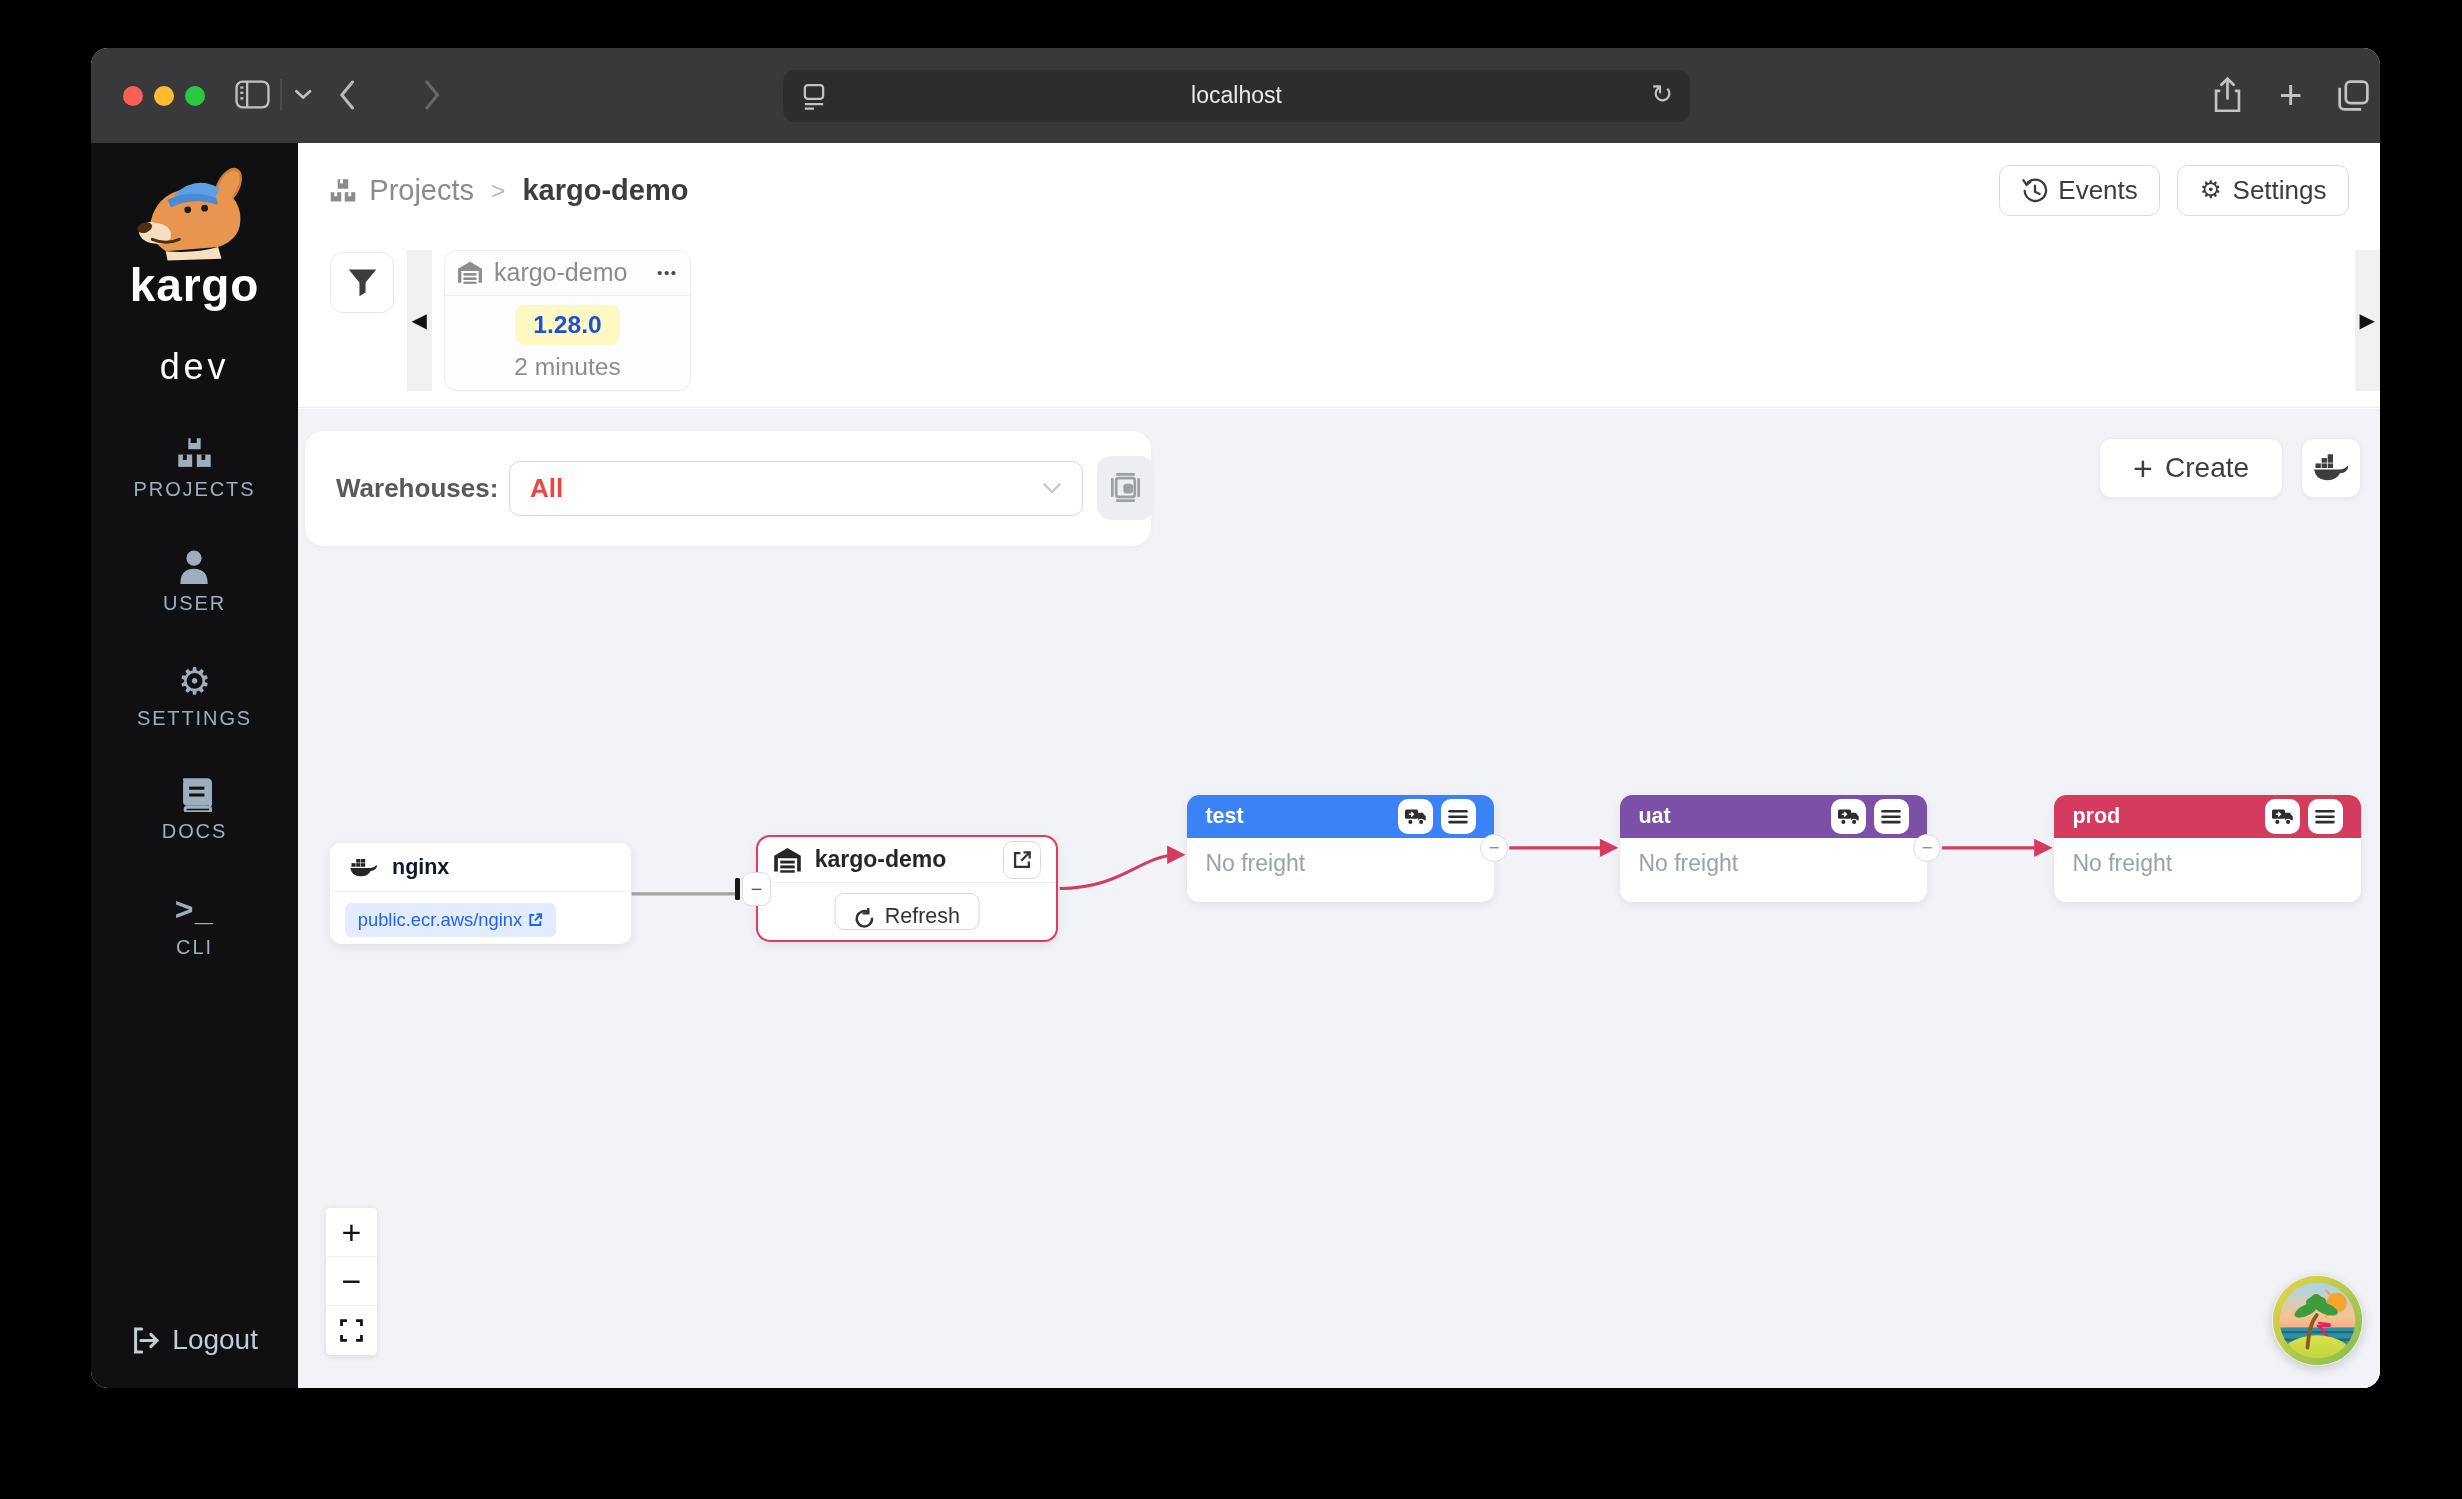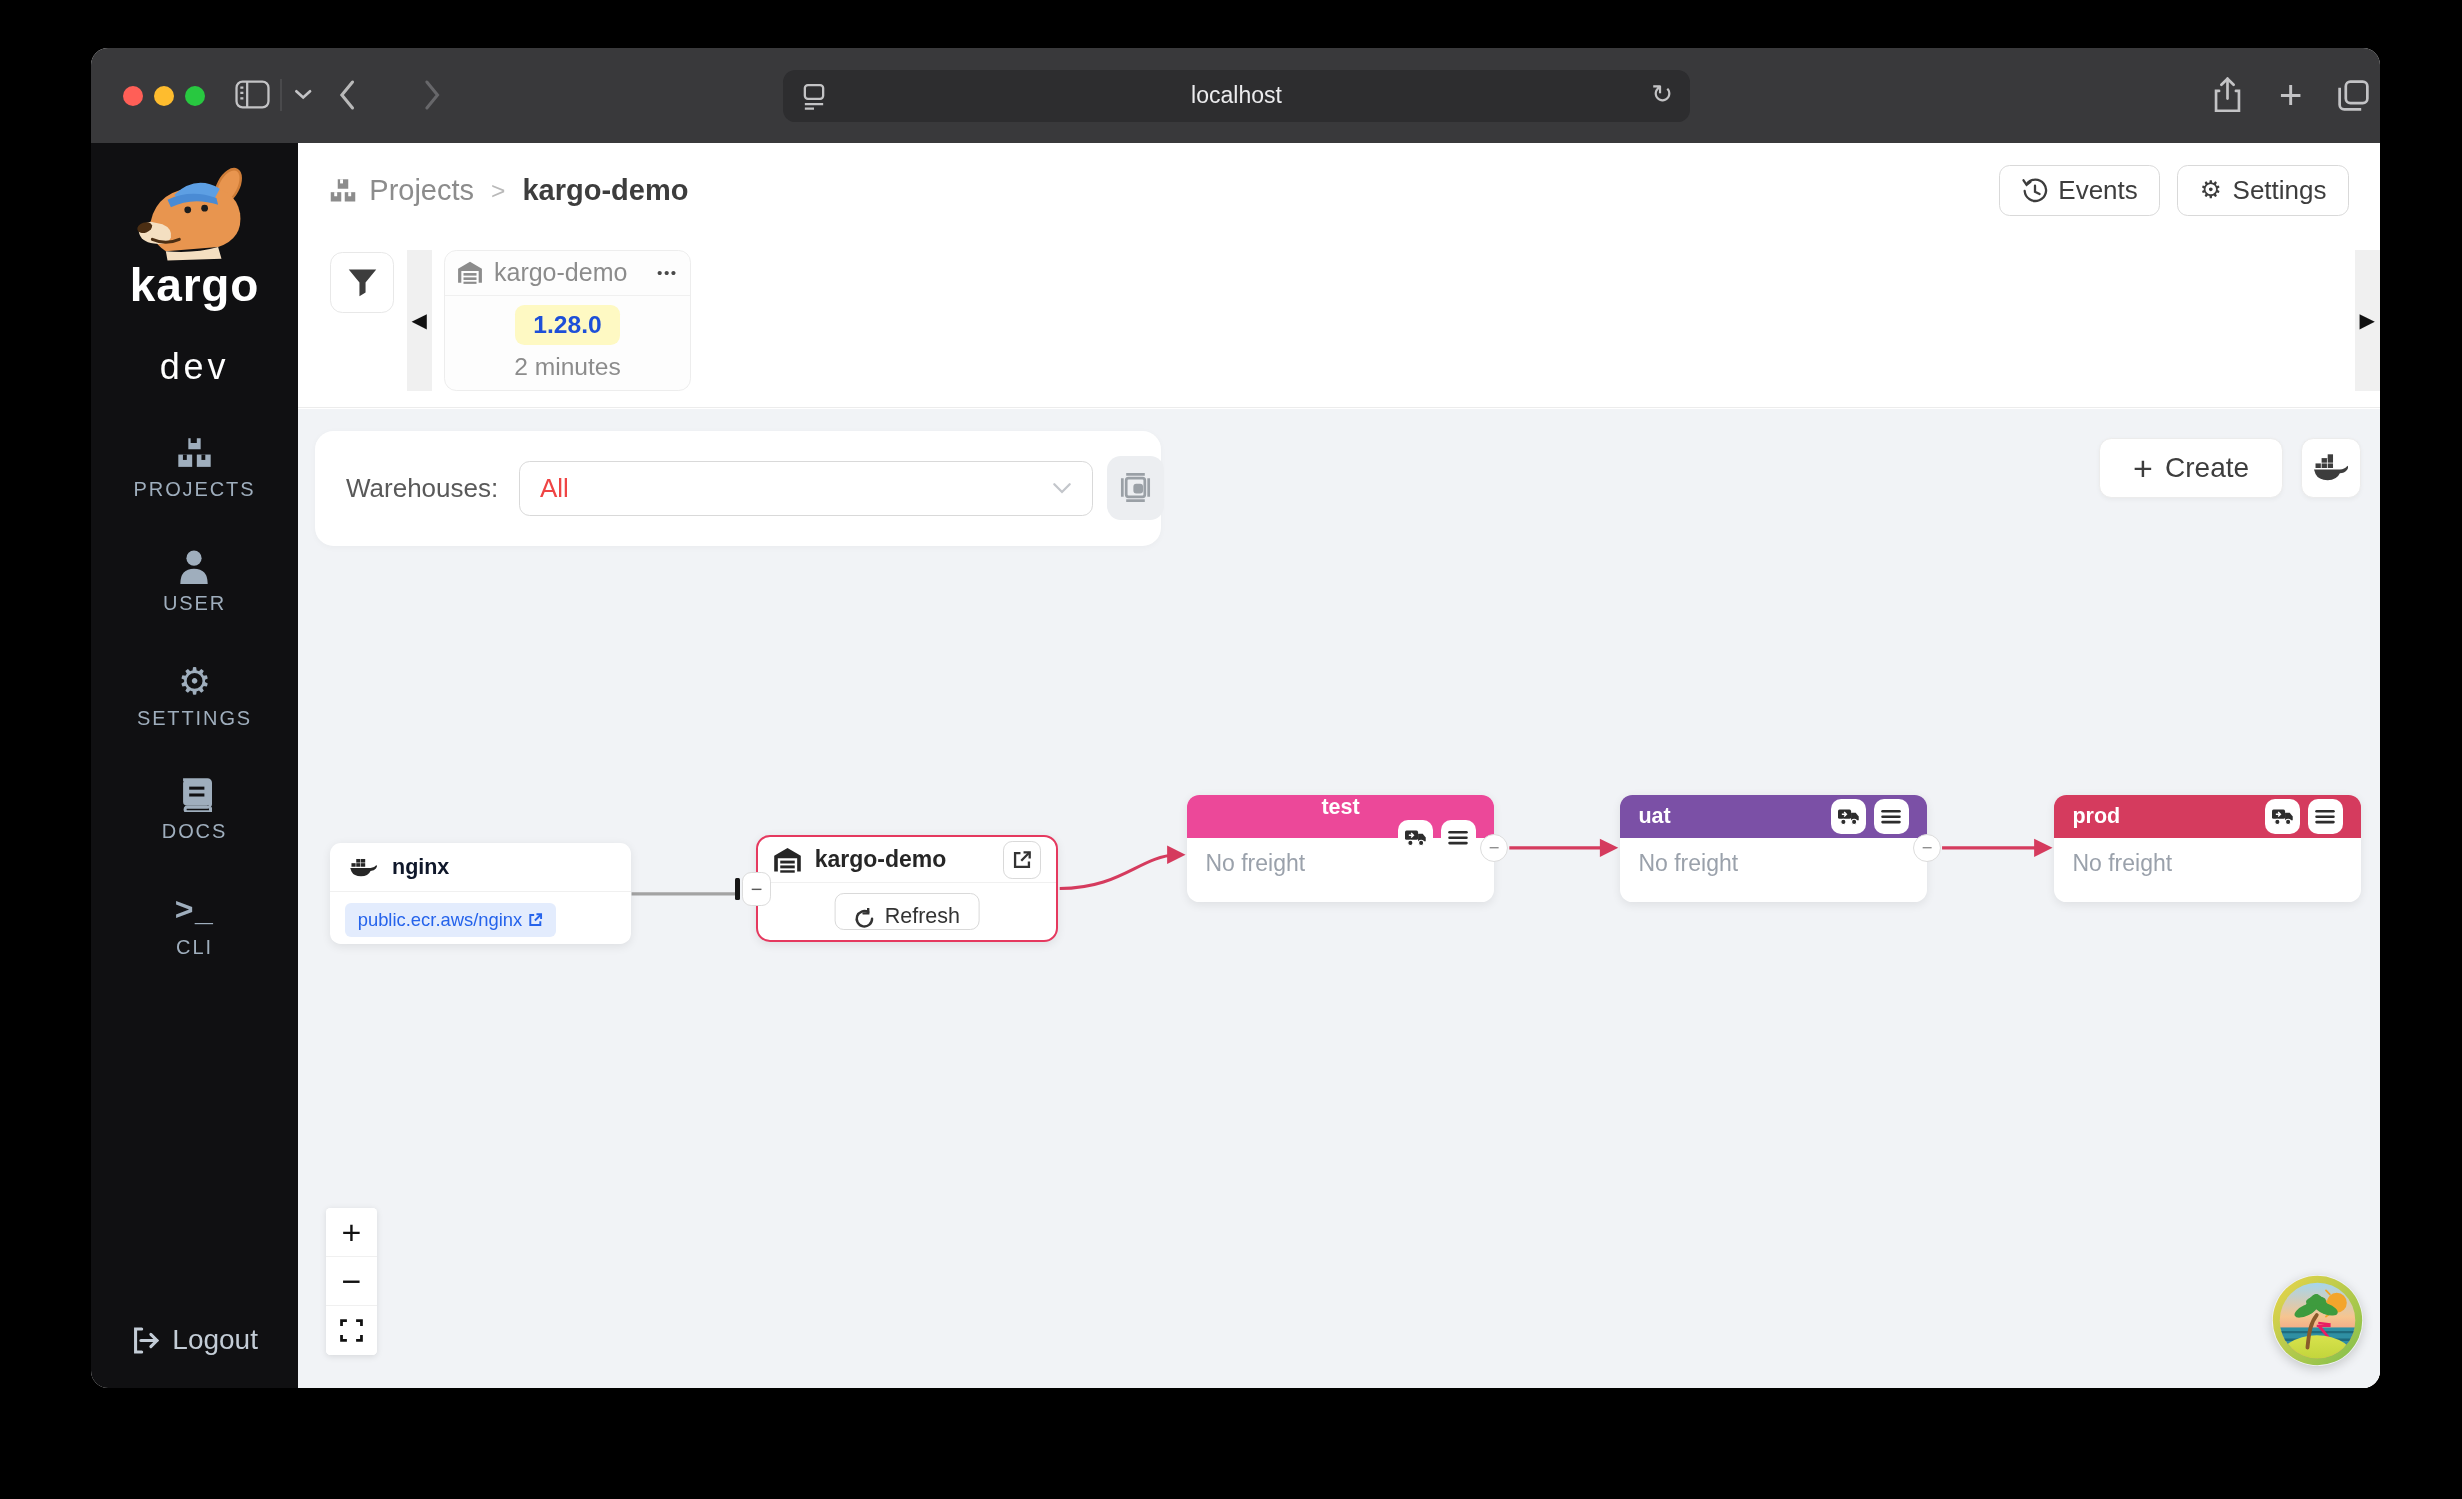--- a/index.html
+++ b/index.html
@@ -53,22 +53,22 @@
              border:1.5px solid #ededed; border-radius:12.3px; }
   .wh-card-head { display:flex; align-items:center; height:45px; padding:0 12.3px; border-bottom:1.5px solid #f0f0f0; }
   .wh-card-title { color:#8c8c8c; font-size:25px; margin-left:10.7px; }
   .wh-card-menu { margin-left:auto; color:#4a4a4a; font-size:15.4px; letter-spacing:1.5px; cursor:pointer; }
   .ver-badge { display:inline-block; background:#fef9c3; color:#1d4fd8; font-size:24.6px; padding:6.1px 18.4px;
                border-radius:9.2px; margin-top:9.2px; cursor:pointer;font-weight:bold; }
   .age { color:#8c8c8c; font-size:24.6px; margin-top:7.7px; }
 
   
   .canvas { position:absolute; left:0; top:266px; width:2082px; height:979px; background:#f1f3f6; overflow:hidden; }
-  .wh-panel { position:absolute; left:17px; top:21.5px; width:846px; height:115px; background:#fff;
-              border-radius:18.4px; box-shadow:0 1.5px 6.1px rgba(0,0,0,0.03); }
+  .wh-panel { position:absolute; left:7px; top:21.5px; width:846px; height:115px; background:#fff;
+              border-radius:18.4px; box-shadow:0 1.5px 6.1px rgba(0,0,0,0.03);font-weight:bold; }
   .wh-label { position:absolute; left:31px; top:0; height:115px; display:flex; align-items:center;
               color:#595959; font-size:26px; }
   .wh-select { position:absolute; left:204px; top:30px; width:574px; height:55px; border:1.5px solid #d9d9d9;
                border-radius:10.7px; display:flex; align-items:center; padding:0 20px; cursor:pointer; background:#fff; }
   .wh-select-val { color:#ef4444; font-size:26px; }
   .img-btn { position:absolute; left:792px; top:25px; width:57px; height:64px; background:#eceef1;
              border-radius:14px; display:flex; align-items:center; justify-content:center; cursor:pointer; }
   .create-btn { position:absolute; left:1801px; top:29px; width:184px; height:60px; background:#fff;
                 border:1.5px solid #ececec; border-radius:12.3px; display:flex; align-items:center; justify-content:center;
                 gap:12.3px; font-size:28px; color:#3d3d3d; box-shadow:0 1.5px 4.6px rgba(0,0,0,0.04); cursor:pointer; }
@@ -422,21 +422,21 @@
         <button class="refresh-btn">
           <svg width="21.5" height="21.5" viewBox="0 0 28 28" fill="none" stroke="#333" stroke-width="3.2" stroke-linecap="round">
             <path d="M24 14 A10 10 0 1 1 19 5.4"></path>
               <polyline points="19,1 19,7 13,7" fill="none"></polyline>
           </svg>
           <span>Refresh</span>
         </button>
       </div>
 
       <div class="node stage" style="left:889px;top:386px">
-        <div class="stage-head" style="background: #ec4899; flex-direction: column;">
+        <div class="stage-head" style="background: #3b82f6;">
           <span class="stage-name">test</span>
           <span class="stage-btns">
             <span class="stage-btn">
               <svg width="21.5" height="17" viewBox="0 0 28 22" fill="#2d2d2d">
                 <rect x="0" y="2" width="17" height="12" rx="2"></rect>
                   <path d="M17 6 h6 l4 5 v5 h-10 z"></path>
                 <circle cx="7" cy="18" r="3.4" stroke="#fff" stroke-width="1.5"></circle>
                   <circle cx="21" cy="18" r="3.4" stroke="#fff" stroke-width="1.5"></circle>
                 <path d="M5 8 h6 M8 5 l3 3 -3 3" stroke="#fff" stroke-width="1.8" fill="none"></path>
               </svg>

